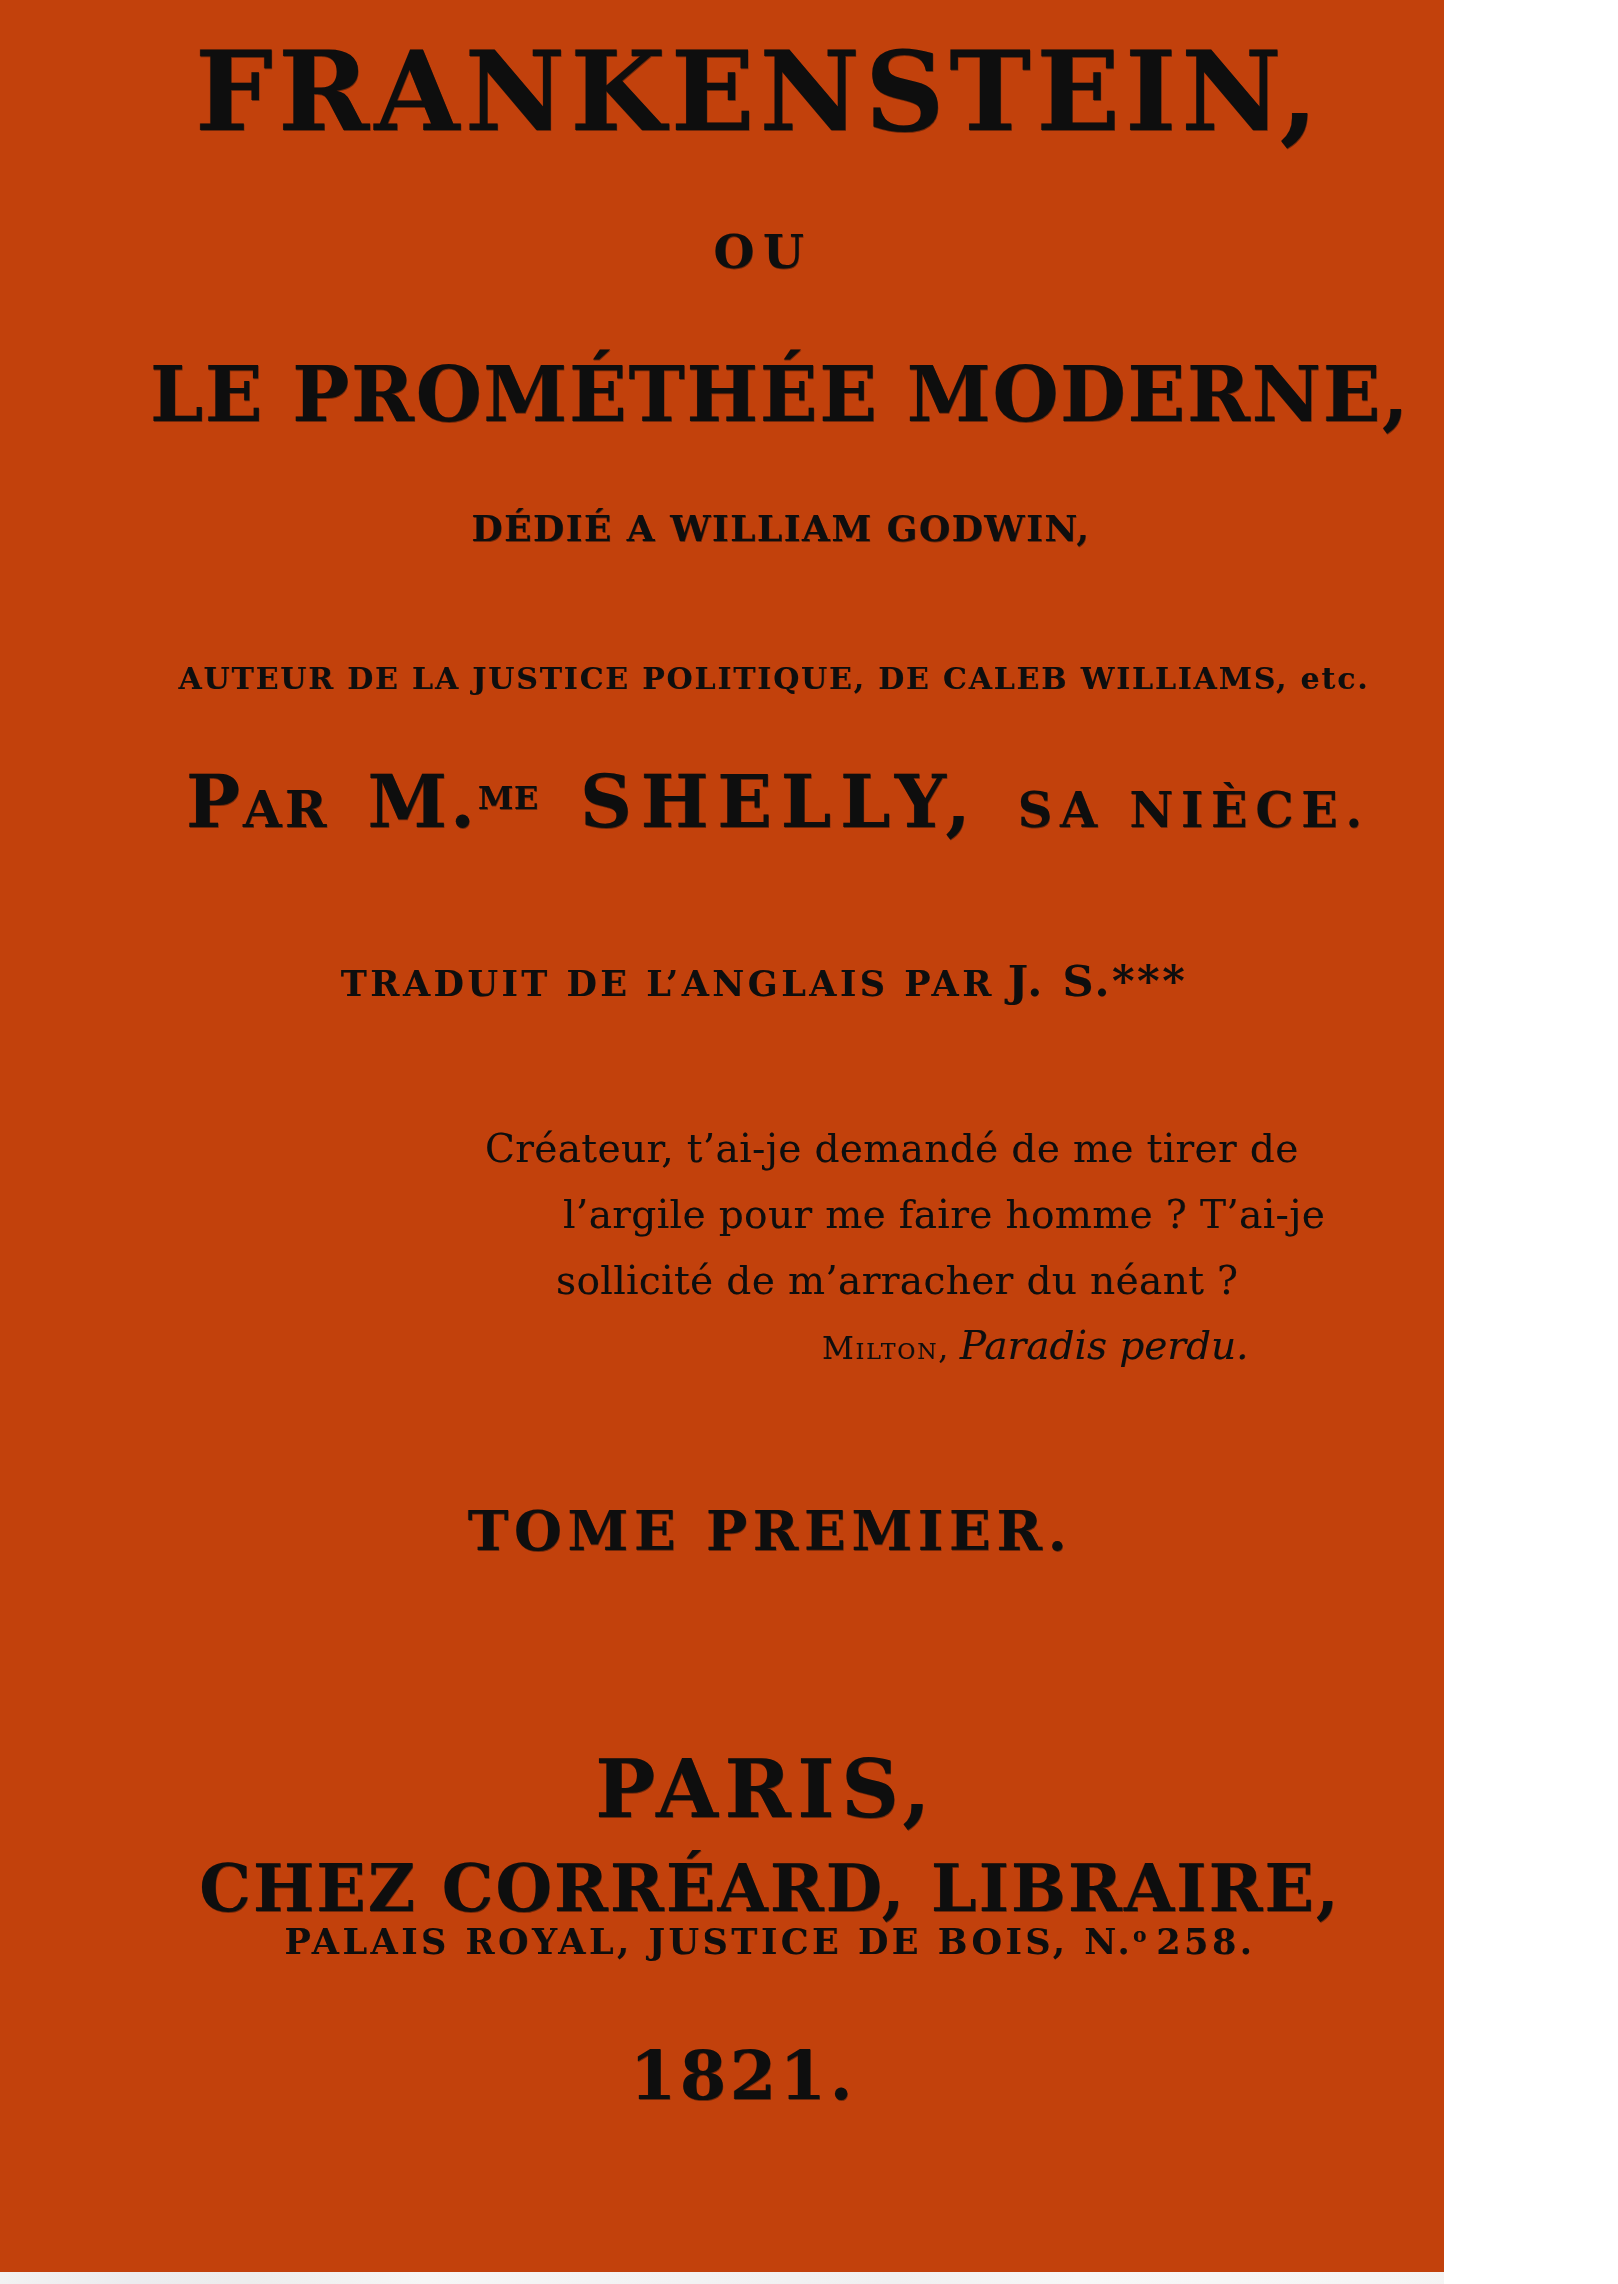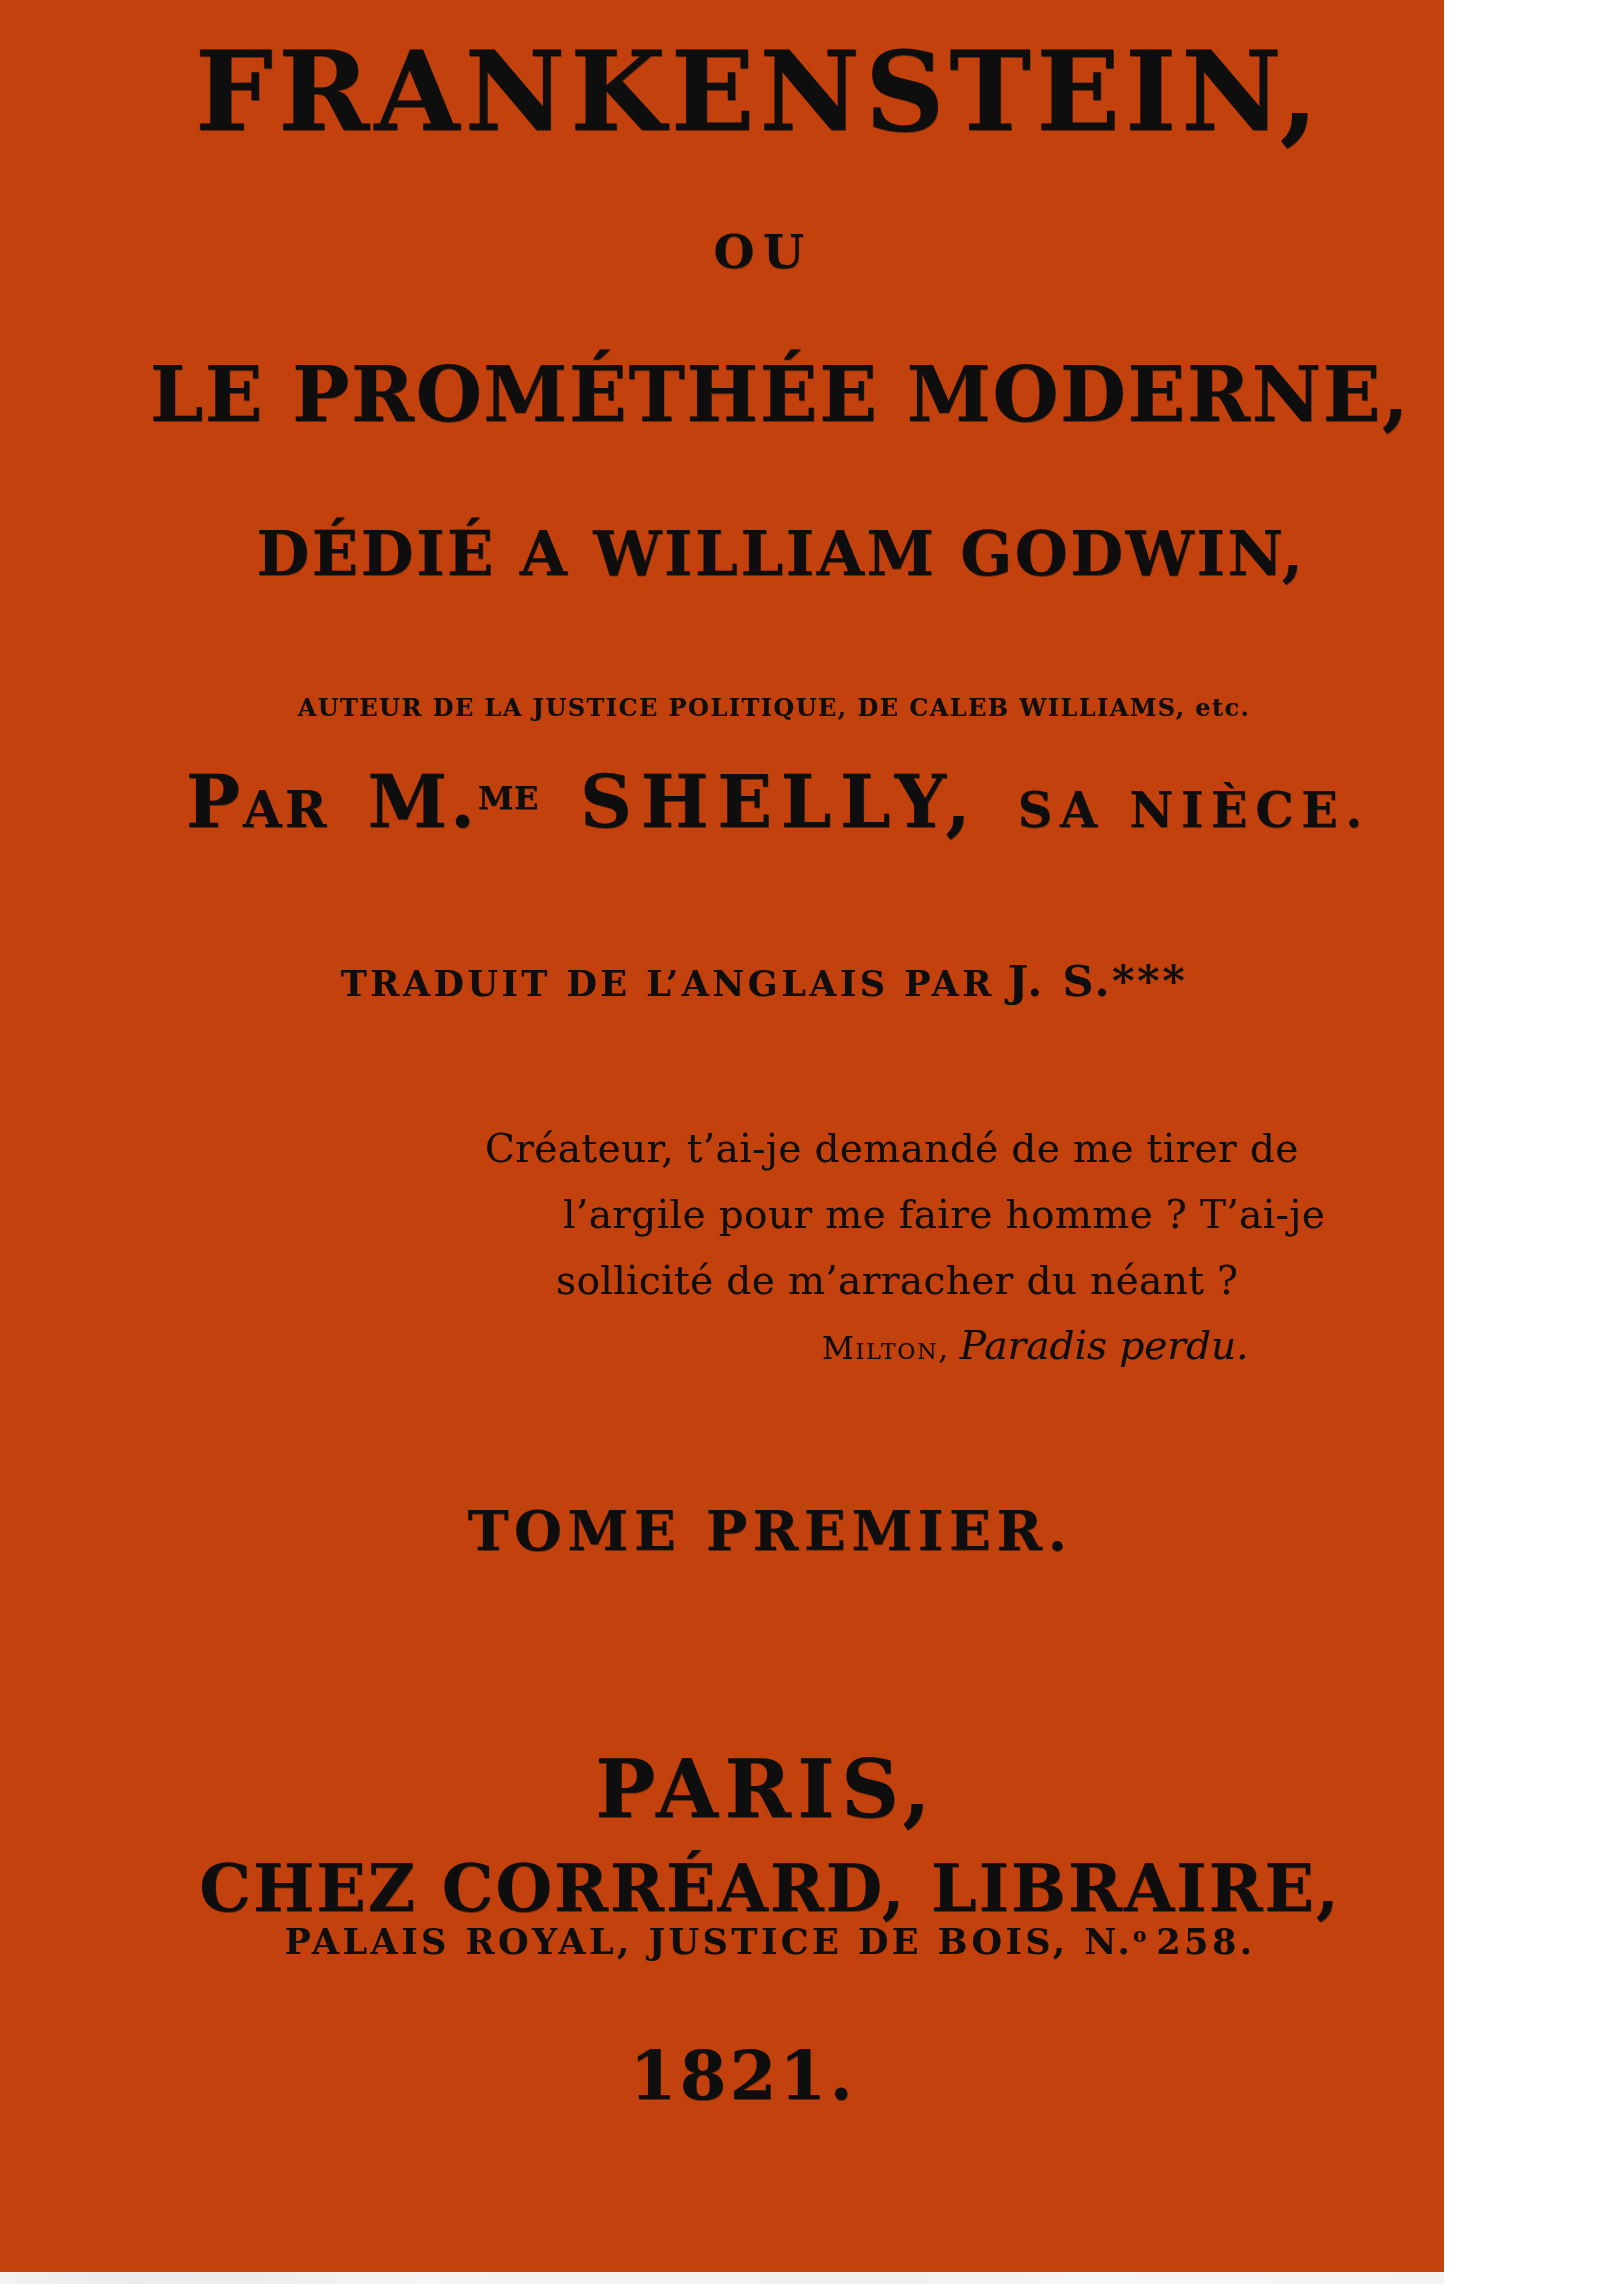--- a/index.html
+++ b/index.html
@@ -33,29 +33,28 @@
     left:763px;top:228px;
     font-size:47px;font-weight:bold;
     letter-spacing:0.18em;
   }
   .subtitle{
     left:780px;top:357px;
     font-size:76px;font-weight:bold;
     letter-spacing:0.02em;
   }
   .dedication{
-    left:781px;top:523px;
-    font-size:61px;font-weight:bold;
+    left:781px;top:510px;
+    font-size:36px;font-weight:bold;
     letter-spacing:0.04em;
   }
   .author-note{
     left:774px;top:664px;
-    font-size:24px;font-weight:bold;
+    font-size:30px;font-weight:bold;
     letter-spacing:0.06em;
-    margin-top:32px;
   }
   .byline{
     left:778px;top:766px;
     font-size:72px;font-weight:bold;
   }
   .byline .byl-small{font-size:50px;letter-spacing:0.06em;}
   .byline .byl-big{letter-spacing:0.04em;}
   .byline .byl-name{letter-spacing:0.12em;margin-left:0.22em;}
   .byline .byl-rel{font-size:48px;letter-spacing:0.16em;margin-left:0.28em;}
   .byline sup{font-size:32px;vertical-align:0.55em;letter-spacing:0.02em;}

